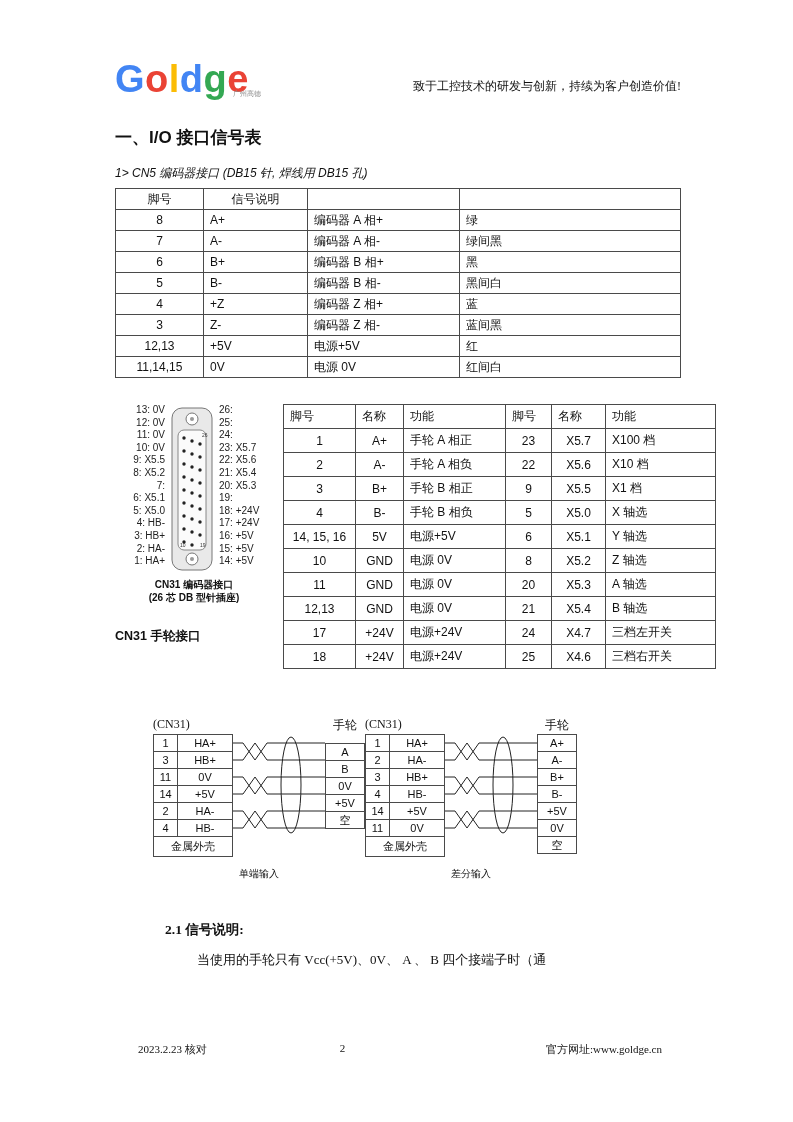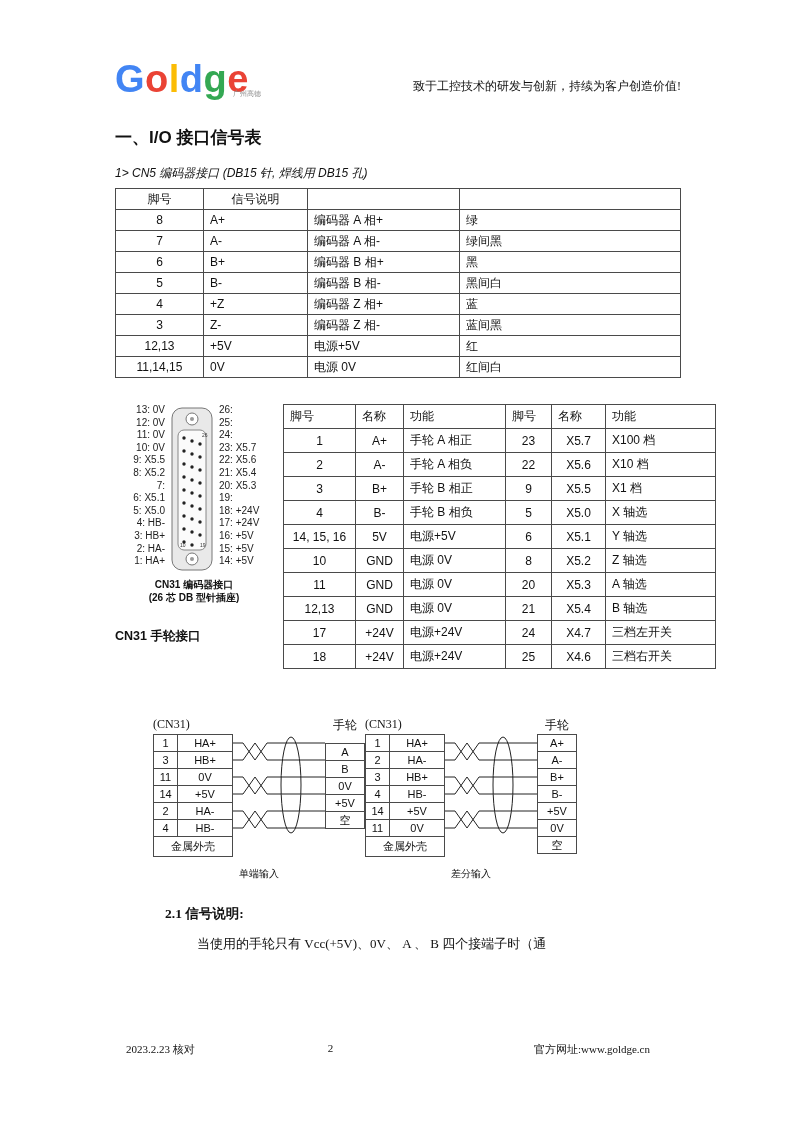--- a/index.html
+++ b/index.html
@@ -55,26 +55,26 @@
   .wire-tbl td { border:1px solid #4a4a4a; font-size:11px; height:17px; text-align:center; padding:0 2px; white-space:nowrap; }
   .cn-col .wire-tbl { width:80px; }
   .cn-col .wire-tbl td:first-child { width:24px; }
   .dev-col .wire-tbl { width:40px; }
   .shell { height:20px !important; font-size:11px; }
   .wires { margin-top:17px; }
   .dev-col.offset .wire-tbl { margin-top:9px; }
   .diagram-cap { margin-top:10px; font-size:10px; font-family:"Liberation Serif","DejaVu Serif",serif; }
 
   
-  .subsec { margin-top:24px; font-family:"Liberation Serif","DejaVu Serif",serif; }
+  .subsec { margin-top:40px; font-family:"Liberation Serif","DejaVu Serif",serif; }
   .subsec-title { margin-left:50px; font-size:13.5px; font-weight:700; }
   .subsec-body { margin-left:82px; margin-top:12px; font-size:13px; }
 
   
-  .footer { position:absolute; top:1042px; left:4px; width:653px; font-size:11px;
+  .footer { position:absolute; top:1042px; left:16px; width:653px; font-size:11px;
             font-family:"Liberation Serif","DejaVu Serif",serif; }
   .f-left  { position:absolute; left:122px; top:0; }
   .f-page  { display:block; width:100%; text-align:center; }
   .f-right { position:absolute; left:530px; top:0; }
 </style>
 </head>
 <body>
 
 <div class="page">
   <div class="content">

